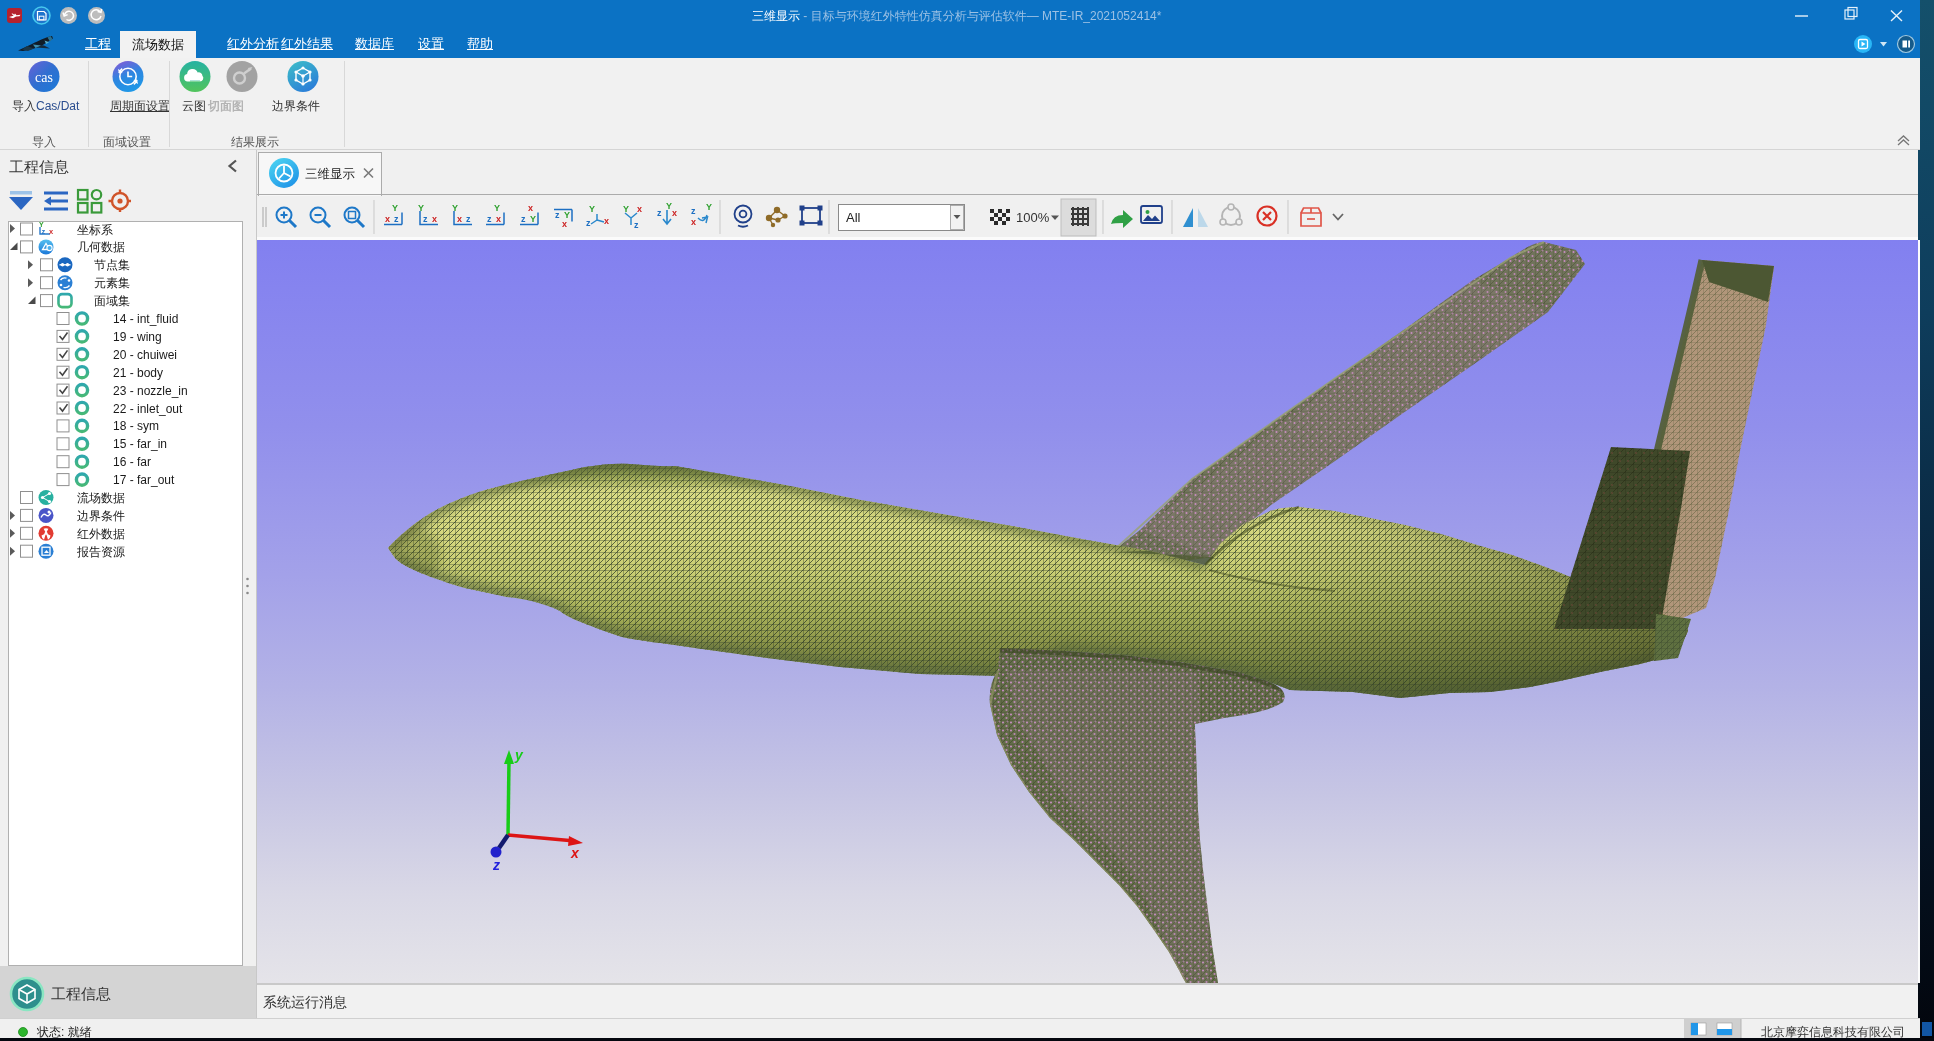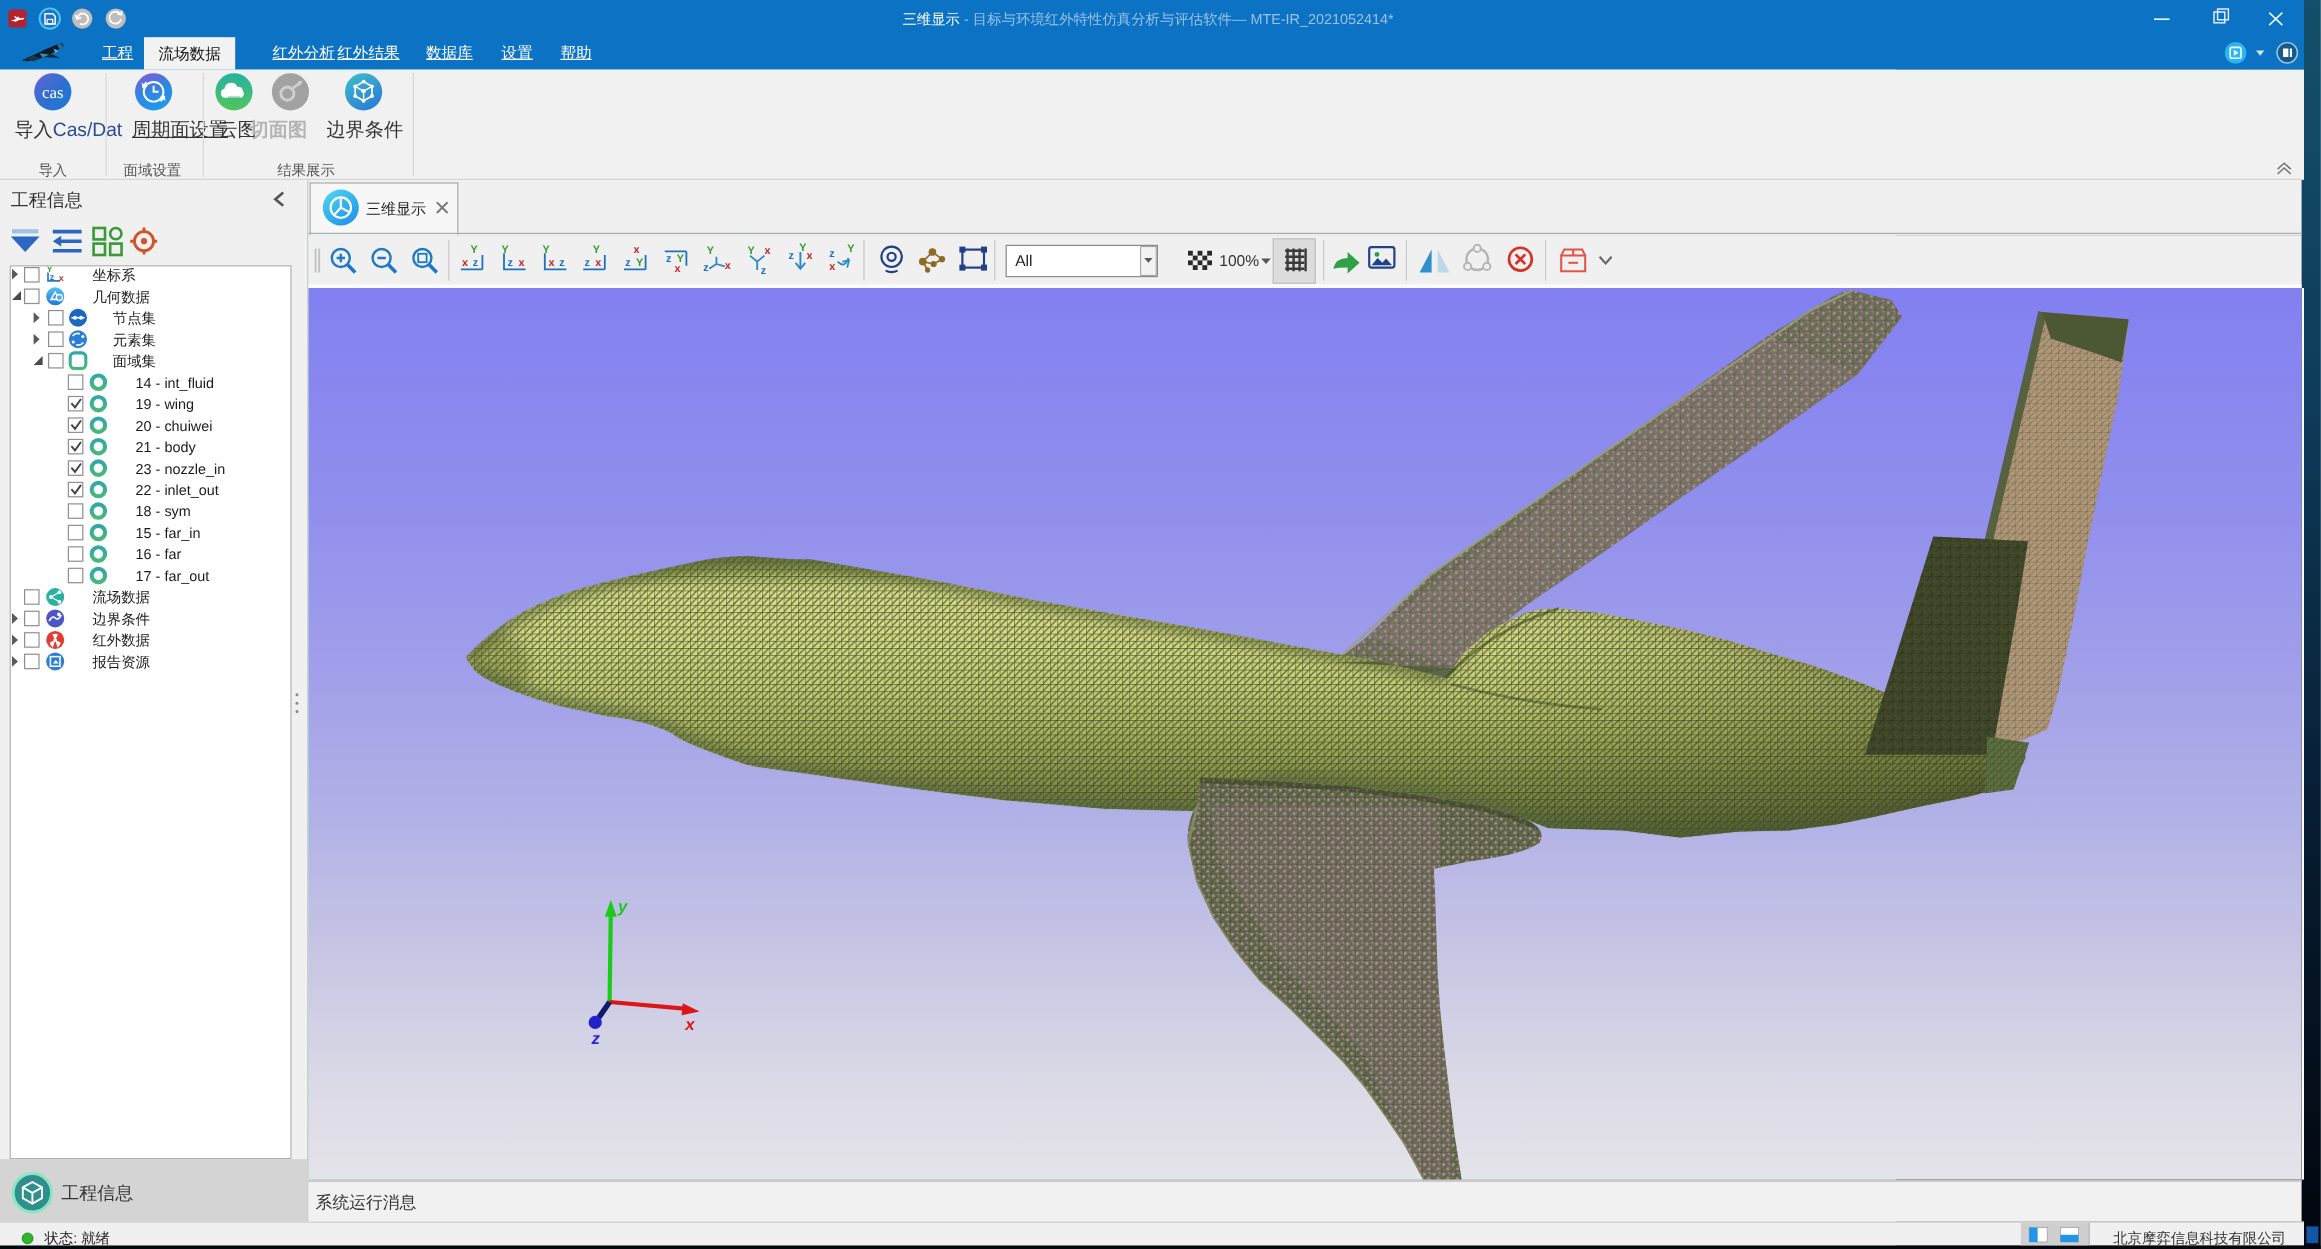--- a/index.html
+++ b/index.html
@@ -1,30 +1,30 @@
 <!DOCTYPE html>
 <html><head>
 <meta charset="utf-8">
 <style>
 * { margin:0; padding:0; box-sizing:border-box; }
 html,body { width:1934px; height:1041px; overflow:hidden; font-family:"Liberation Sans",sans-serif; }
 body { background:linear-gradient(180deg,#14506b 0%,#0e3d5c 30%,#071d33 65%,#02050c 100%); position:relative; }
-#app { position:absolute; left:0; top:0; width:1580px; height:1038px; background:#5eead4; }
+#app { position:absolute; left:0; top:0; width:1580px; height:1038px; background:#a16207; }
 
 #titlebar { position:absolute; left:0; top:0; width:1920px; height:30px; background:#0b72c4; }
 #menubar { position:absolute; left:0; top:30px; width:1920px; height:28px; background:#0b72c4; }
 #title-text { position:absolute; top:8px; left:752px; font-size:12px; color:#fff; white-space:nowrap; }
 #title-text .dim { color:#9cc1e4; }
 
 .mtab { position:absolute; top:0; height:28px; line-height:28px; font-size:13px; color:#fff; white-space:nowrap;text-decoration:underline; }
 #mtab-sel { position:absolute; top:1px; left:120px; width:76px; height:27px; background:#f2f2f2; color:#111; font-size:13px; text-align:center; line-height:28px; white-space:nowrap; }
 
 #ribbon { position:absolute; left:0; top:58px; width:1920px; height:92px; background:#f1f1f1; border-bottom:1px solid #d5d5d5; }
 .rsep { position:absolute; top:3px; width:1px; height:86px; background:#d8d8d8; }
-.rlabel { position:absolute; top:40px; font-size:16px; color:#333; white-space:nowrap; }
+.rlabel { position:absolute; top:40px; font-size:12px; color:#333; white-space:nowrap; }
 .rgroup { position:absolute; top:76px; font-size:12px; color:#555; white-space:nowrap; }
 
 #lpanel { position:absolute; left:0; top:150px; width:257px; height:870px; background:#f0f0f0; border-right:1px solid #c8c8c8; }
 #lpanel-title { position:absolute; left:9px; top:8px; font-size:15px; color:#333; }
 #tree { position:absolute; left:8px; top:71px; width:235px; height:745px; background:#fff; border:1px solid #b0b0b0; overflow:hidden; }
 #lfoot { position:absolute; left:0; top:816px; width:256px; height:54px; background:#d4d4d4; }
 #splitdots { position:absolute; left:246px; top:427px; width:3px; height:18px; }
 
 #tabstrip { position:absolute; left:257px; top:150px; width:1661px; height:46px; background:#f0f0f0; }
 #vtab { position:absolute; left:1px; top:2px; width:124px; height:44px; background:#f7f7f7; border:1px solid #ababab; border-bottom:none; }

